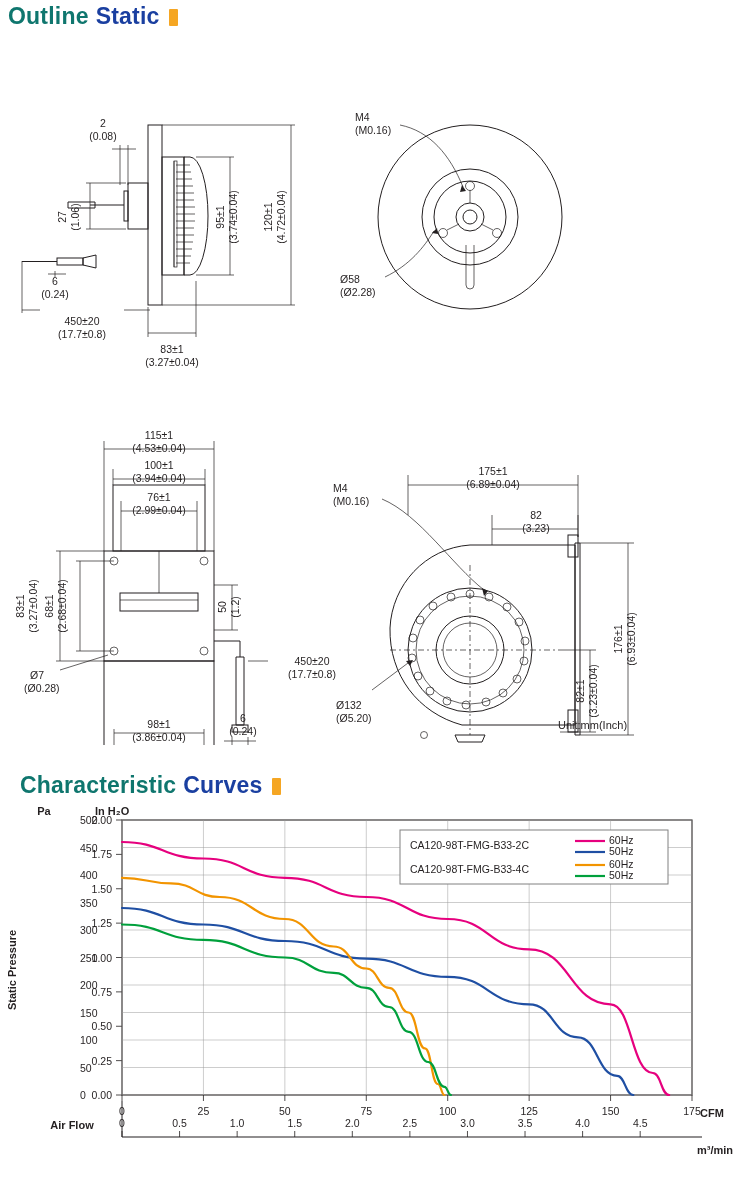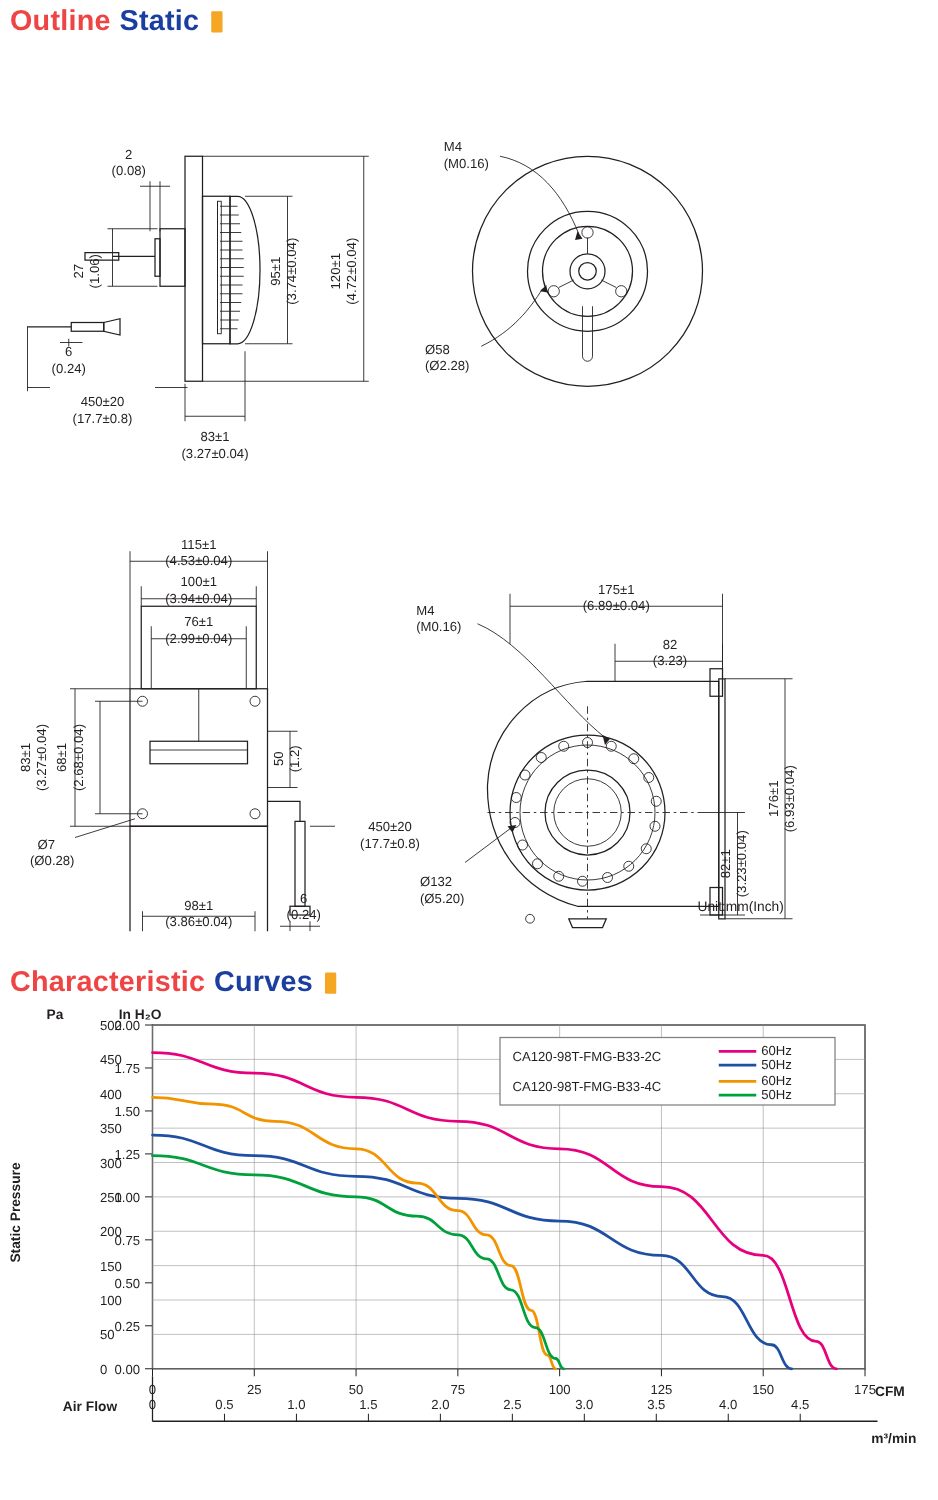--- a/index.html
+++ b/index.html
@@ -4,21 +4,21 @@
 <style>
   html,body{margin:0;padding:0;}
   body{
     width:750px;height:1200px;position:relative;background:#ffffff;
     font-family:"Liberation Sans", sans-serif;color:#231f20;overflow:hidden;
   }
   .section-title{
     position:absolute;font-size:23px;font-weight:bold;letter-spacing:.2px;
     white-space:nowrap;
   }
-  .section-title .w1{color:#ef4444;}
+  .section-title .w1{color:#0f766e;}
   .section-title .w2{color:#1a3fa0;margin-left:7px;}
   .sq{display:inline-block;width:9px;height:17px;background:#f5a623;margin-left:10px;vertical-align:-2px;border-radius:1px;}
 
   .drawing-area{position:absolute;left:0;top:45px;width:750px;height:700px;}
   .curves-area{position:absolute;left:0;top:790px;width:750px;height:385px;}
 
   svg{display:block;}
   .ln{stroke:#231f20;fill:none;stroke-width:1;}
   .lnt{stroke:#231f20;fill:none;stroke-width:.7;}
   .dash{stroke:#231f20;fill:none;stroke-width:.7;stroke-dasharray:6 3 2 3;}
@@ -293,21 +293,21 @@
     <text x="333" y="447" class="txt">M4</text>
     <text x="333" y="460" class="txt">(M0.16)</text>
     <path d="M382,454 C420,470 452,520 484,545" class="lnt"></path>
     <path d="M482,543 l6,3 l-4,5 z" fill="#231f20"></path>
   </g>
 
   <text x="558" y="684" class="unit">Unit:mm(Inch)</text>
 </svg>
 </div>
 
-<div class="section-title" style="left:8px;top:772px;">
+<div class="section-title" style="left:20px;top:772px;">
   <span class="w1">Characteristic</span><span class="w2">Curves</span><span class="sq"></span>
 </div>
 
 <div class="curves-area">
 <svg width="750" height="385" viewBox="0 0 750 385" id="chart-svg">
 
   <text x="44" y="25" class="chart-bold" text-anchor="middle">Pa</text>
   <text x="95" y="25" class="chart-bold" text-anchor="start">In H₂O</text>
   <text x="16" y="180" class="chart-bold" text-anchor="middle" transform="rotate(-90 16 180)">Static Pressure</text>
   <text x="72" y="339" class="chart-bold" text-anchor="middle">Air Flow</text>

